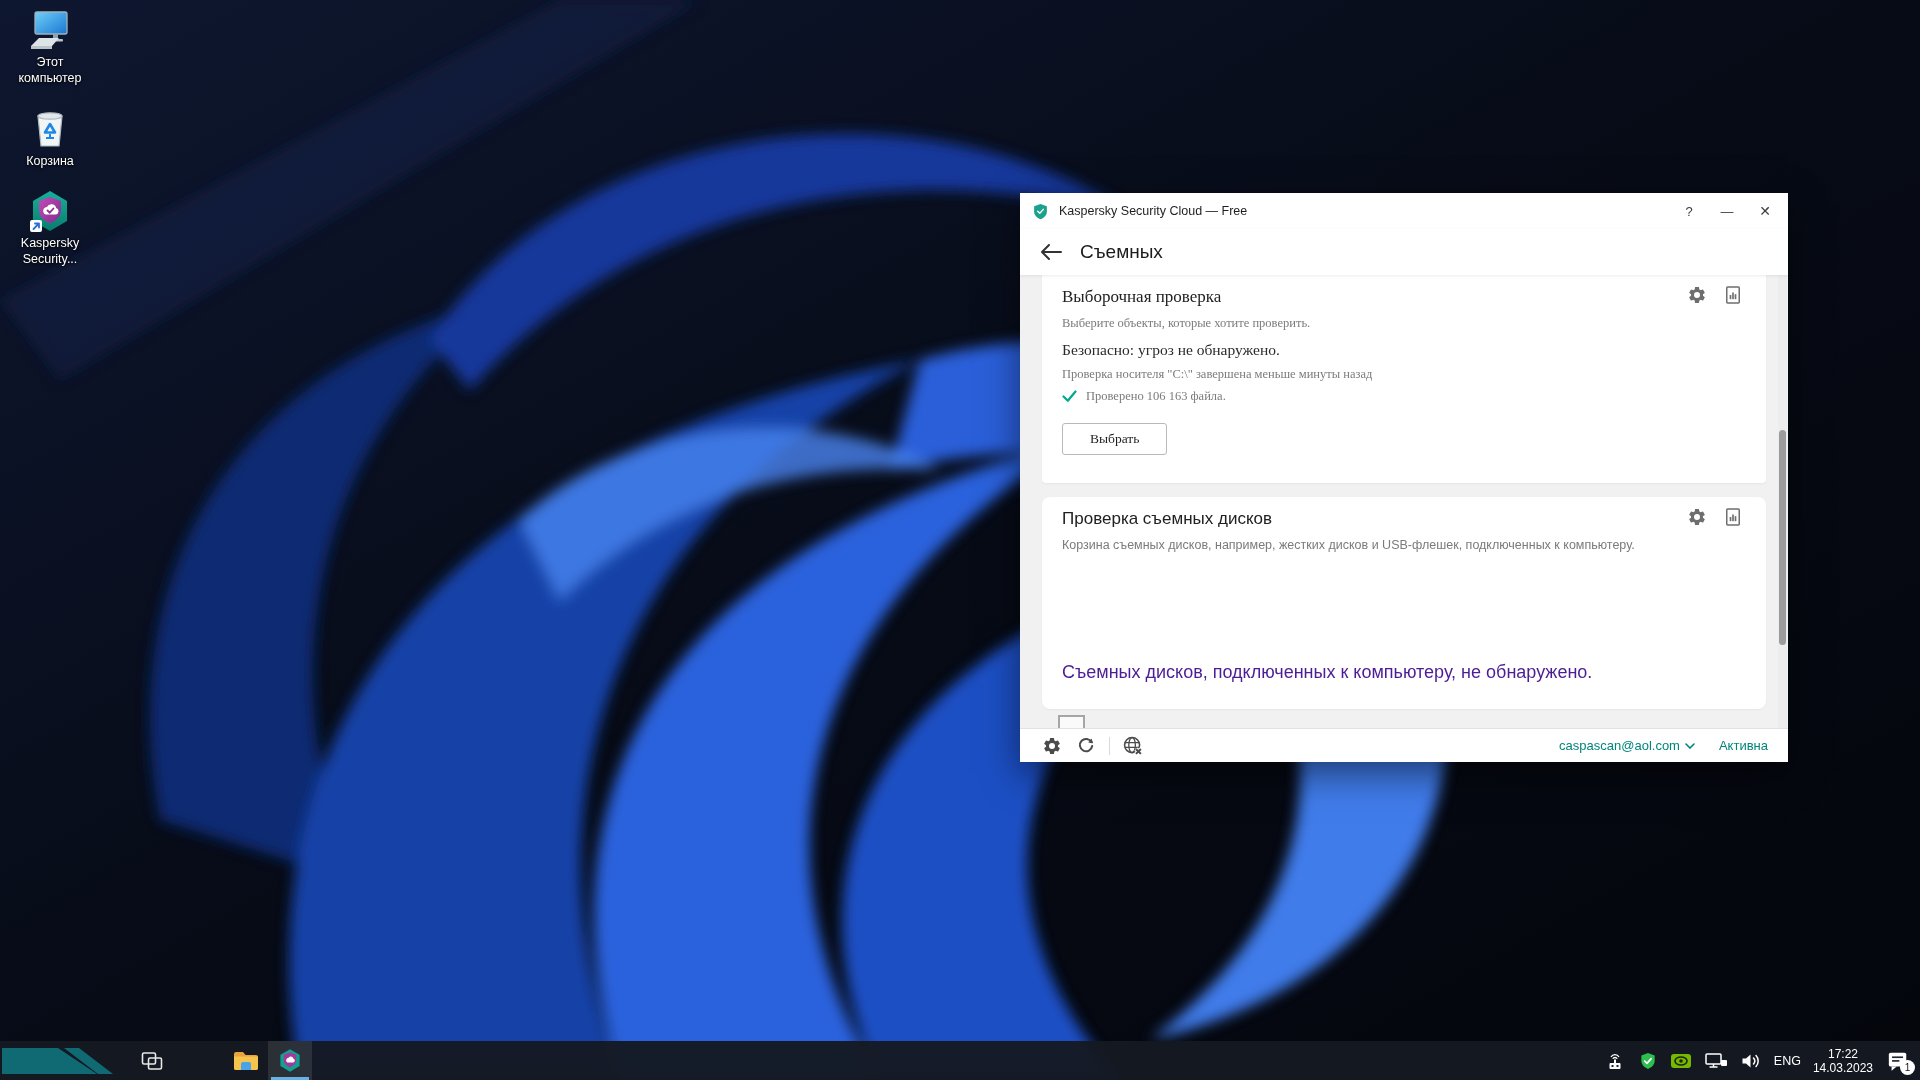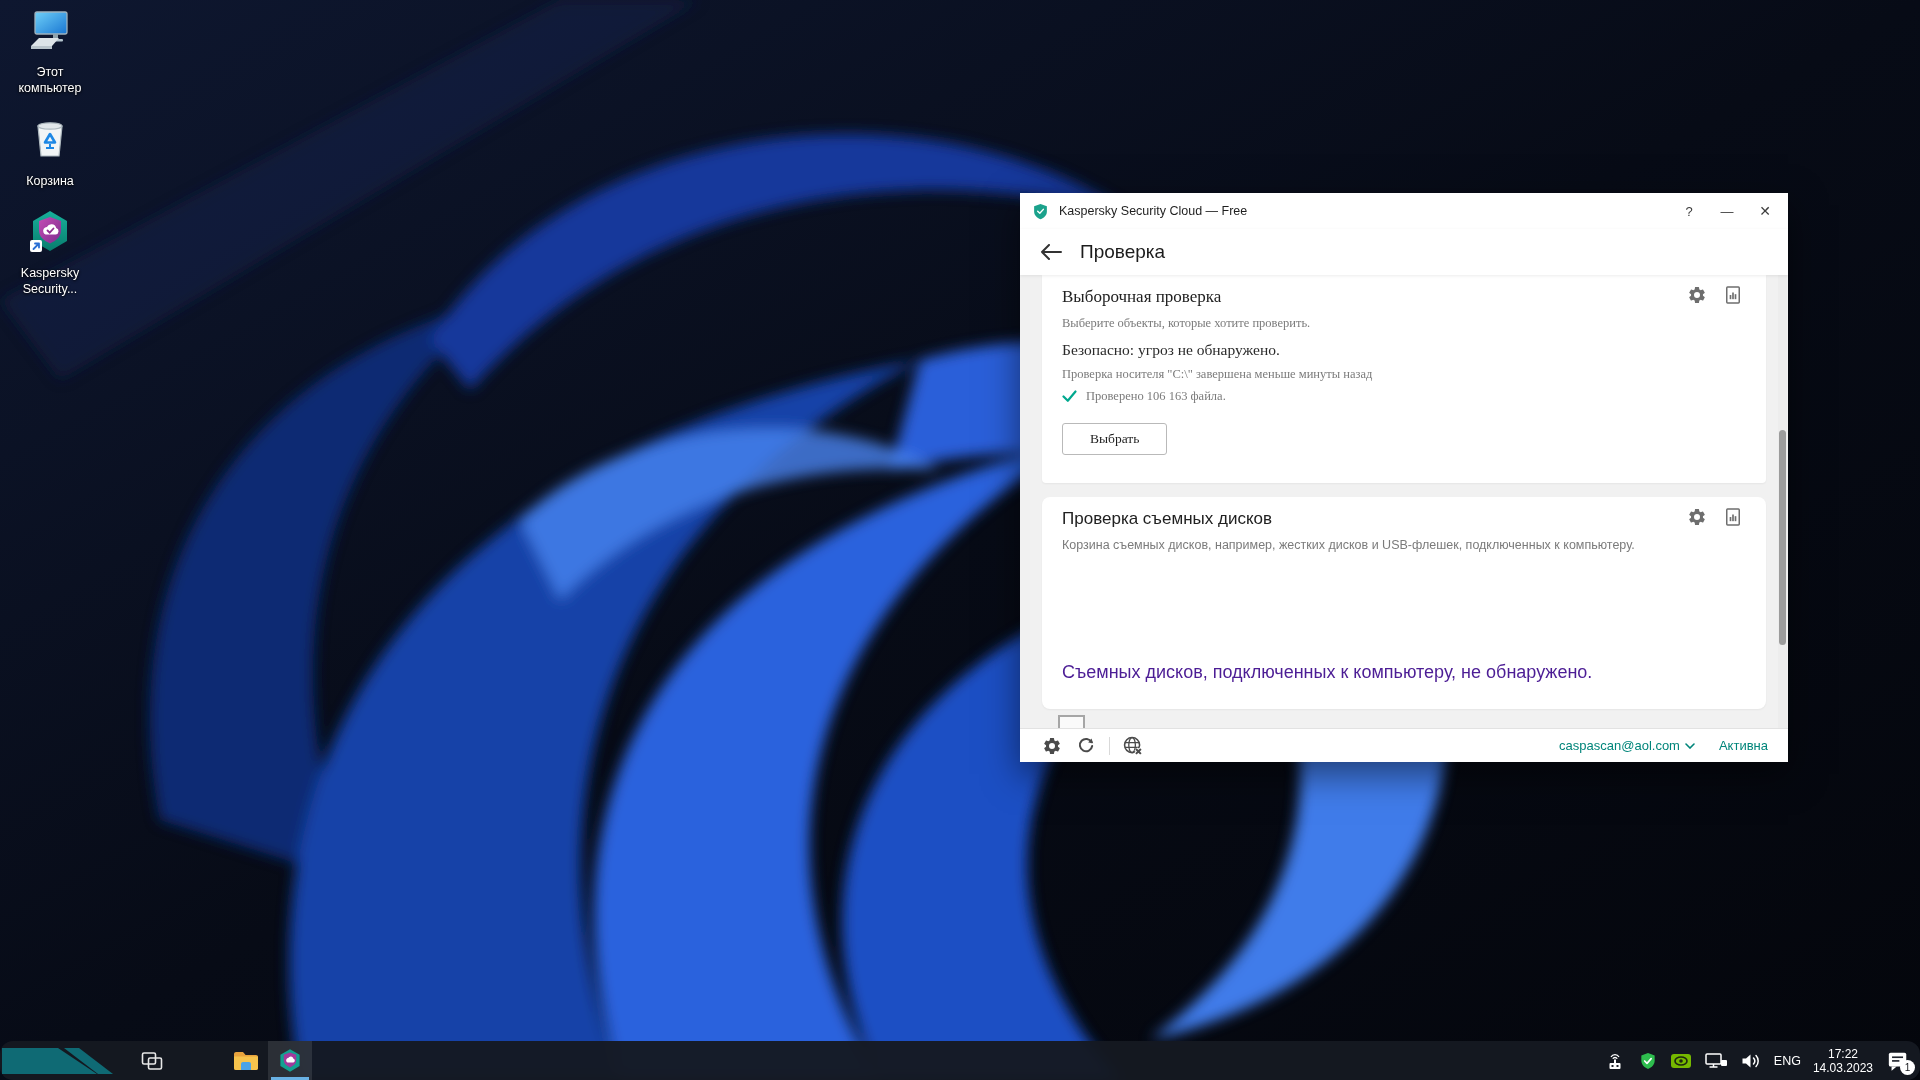--- a/index.html
+++ b/index.html
@@ -5,21 +5,21 @@
   * { margin:0; padding:0; box-sizing:border-box; }
   html,body { width:1920px; height:1080px; overflow:hidden; }
   body { font-family:"Liberation Sans","DejaVu Sans",sans-serif; }
 
   .stage { position:relative; width:1920px; height:1080px; overflow:hidden;
            background:radial-gradient(1400px 900px at 72% 18%, #0c1322 0%, #05070e 70%);}
   .wallpaper { position:absolute; inset:0; }
 
   
   .desk-icons { position:absolute; left:4px; top:8px; display:flex; flex-direction:column; gap:20px; z-index:2;}
-  .dicon { width:92px; display:flex; flex-direction:column; align-items:center; gap:10px; cursor:default;justify-content:flex-end;}
+  .dicon { width:92px; display:flex; flex-direction:column; align-items:center; gap:0; cursor:default;justify-content:flex-end;}
   .dicon .glyph { width:46px; height:46px; display:flex; align-items:center; justify-content:center;}
   .dicon .dlabel { font-size:12.5px; color:#fff; text-align:center; line-height:1.3;
                    text-shadow:0 1px 3px rgba(0,0,0,.95), 0 0 2px rgba(0,0,0,.8); max-width:86px;}
 
   
   .window { position:absolute; left:1020px; top:193px; width:768px; height:569px; background:#fff;
             box-shadow:0 12px 34px rgba(0,0,0,.5); z-index:5; }
   .titlebar { height:36px; display:flex; align-items:center; padding:0 4px 0 12px; background:#fff;}
   .tb-logo { width:17px; height:17px; margin-right:10px; }
   .tb-title { font-size:12.5px; color:#1f1f1f; }
@@ -62,21 +62,21 @@
   .f-btn { width:24px; height:24px; border:none; background:none; padding:0; cursor:pointer;
            display:flex; align-items:center; justify-content:center; }
   .f-sep { width:1px; height:18px; background:#d9d9d9; margin:0 11px; }
   .f-right { margin-left:auto; display:flex; align-items:center; gap:24px; }
   .account-link { display:flex; align-items:center; gap:5px; border:none; background:none;
                   font-size:13px; color:#00857a; font-family:inherit; cursor:pointer;}
   .license { font-size:13px; color:#00857a; }
 
   
   .taskbar { position:absolute; left:0; bottom:0; width:1920px; height:39px;
-             background:rgba(21,25,33,.96); display:flex; align-items:center; z-index:10;border-radius:13px;}
+             background:rgba(21,25,33,.96); display:flex; align-items:center; z-index:10;}
   .start-btn { width:114px; height:39px; border:none; background:none; padding:0; cursor:pointer; }
   .tv-btn { width:44px; height:39px; margin-left:16px; border:none; background:none;
             display:flex; align-items:center; justify-content:center; cursor:pointer;}
   .app-btn { width:44px; height:39px; border:none; background:none; display:flex; align-items:center;
              justify-content:center; cursor:pointer; position:relative;}
   .app-btn.explorer { margin-left:50px; }
   .app-btn.active { background:rgba(255,255,255,.1); }
   .app-btn.active::after { content:""; position:absolute; left:3px; right:3px; bottom:0; height:3px;
                            background:#69b1e4; }
   .tray { margin-left:auto; display:flex; align-items:center; gap:12px; padding-right:9px; height:100%;}
@@ -189,21 +189,21 @@
         <button class="tb-btn close">✕</button>
       </div>
     </div>
 
     <div class="appheader">
       <button class="back-btn">
         <svg width="22" height="16" viewBox="0 0 22 16">
           <path d="M9 1 L2 8 l7 7 M2 8 h19" stroke="#333" stroke-width="2" fill="none" stroke-linecap="round" stroke-linejoin="round"></path>
         </svg>
       </button>
-      <span class="page-title">Проверка</span>
+      <span class="page-title">Съемных</span>
     </div>
 
     <div class="win-content">
 
       <div class="card scan">
         <div class="c-title">Выборочная проверка</div>
         <div class="c-desc">Выберите объекты, которые хотите проверить.</div>
         <div class="c-status">Безопасно: угроз не обнаружено.</div>
         <div class="c-detail">Проверка носителя "C:\" завершена меньше минуты назад</div>
         <div class="check-row">

